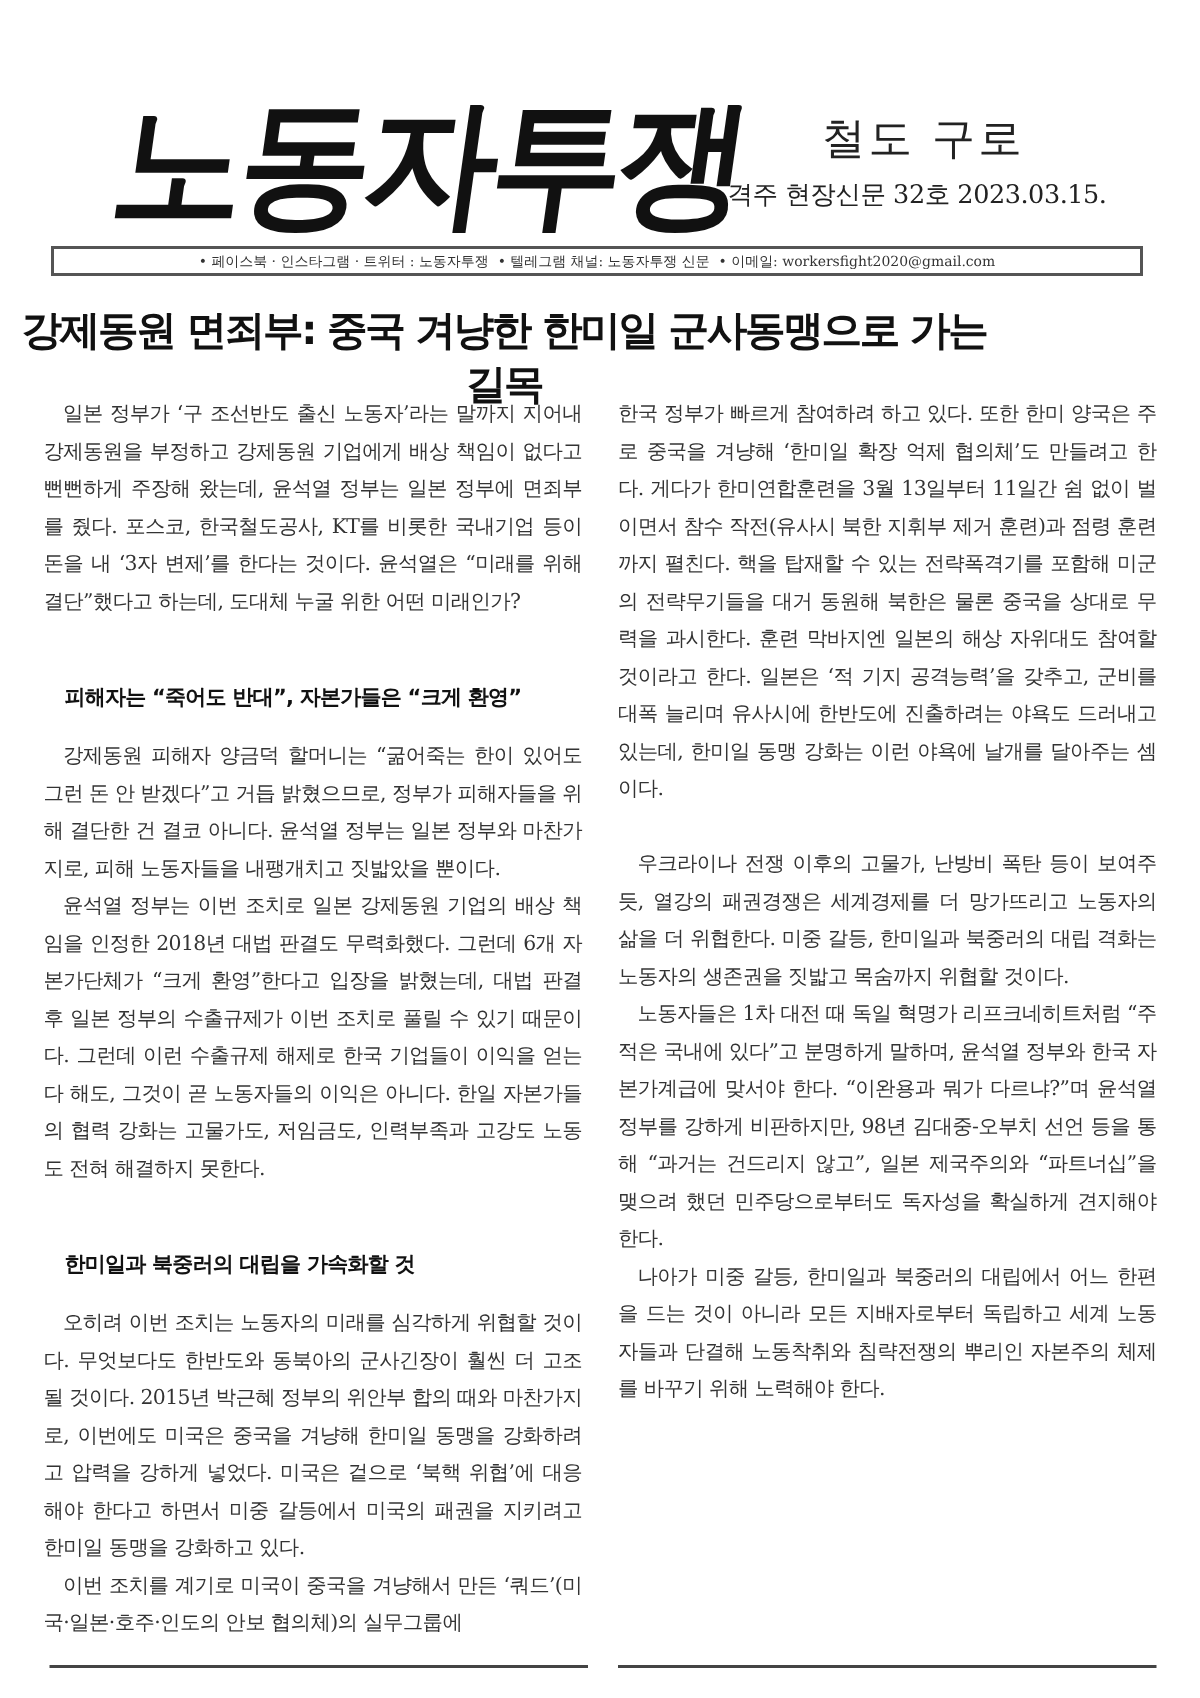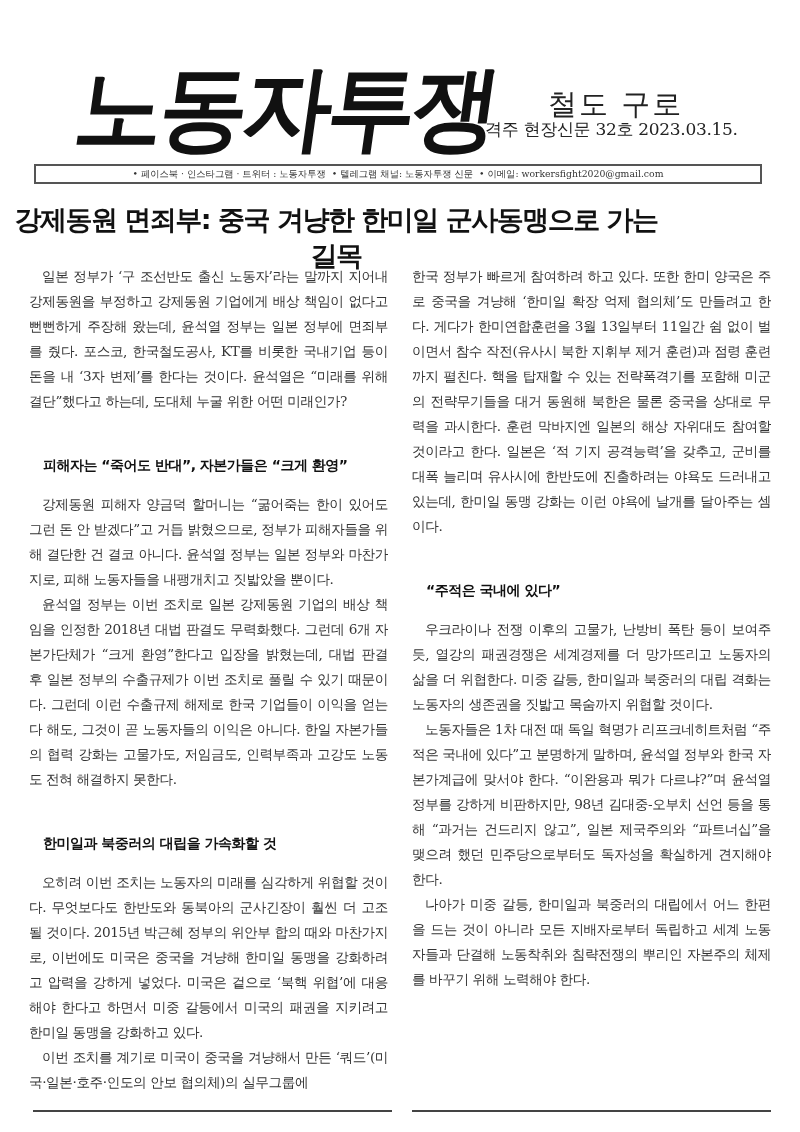--- a/index.html
+++ b/index.html
@@ -5,21 +5,21 @@
     html, body { margin: 0; padding: 0; background: #ffffff; }
     body { width: 800px; height: 1132px; position: relative; overflow: hidden; color: #222; }
     .masthead-logo {
       position: absolute; left: 70px; top: 66px;
       font-family: "DejaVu Serif", serif; font-weight: 900; font-size: 88px;
       letter-spacing: -4px; color: #111; line-height: 1;
       transform: skewX(-8deg) scaleY(1.05); transform-origin: left bottom;
     }
     .edition-name {
       position: absolute; left: 548px; top: 73px;
-      font-family: "DejaVu Serif", serif; font-size: 29px; color: #222; letter-spacing: 2px; margin-top: 12px;
+      font-family: "DejaVu Serif", serif; font-size: 29px; color: #222; letter-spacing: 2px;
     }
     .issue-line {
       position: absolute; left: 485px; top: 118px;
       font-family: "DejaVu Serif", serif; font-size: 17px; color: #222; letter-spacing: -0.3px;
     }
     .contact-box {
       position: absolute; left: 34px; top: 164px; width: 728px; height: 20px;
       border: 2px solid #555; box-sizing: border-box;
       font-family: "DejaVu Serif", serif; font-size: 9.3px; color: #333;
       display: flex; align-items: center; justify-content: center; white-space: nowrap;
@@ -70,20 +70,19 @@
   <p>윤석열 정부는 이번 조치로 일본 강제동원 기업의 배상 책임을 인정한 2018년 대법 판결도 무력화했다. 그런데 6개 자본가단체가 “크게 환영”한다고 입장을 밝혔는데, 대법 판결 후 일본 정부의 수출규제가 이번 조치로 풀릴 수 있기 때문이다. 그런데 이런 수출규제 해제로 한국 기업들이 이익을 얻는다 해도, 그것이 곧 노동자들의 이익은 아니다. 한일 자본가들의 협력 강화는 고물가도, 저임금도, 인력부족과 고강도 노동도 전혀 해결하지 못한다.</p>
   <div class="spacer"></div>
   <h3>한미일과 북중러의 대립을 가속화할 것</h3>
   <p>오히려 이번 조치는 노동자의 미래를 심각하게 위협할 것이다. 무엇보다도 한반도와 동북아의 군사긴장이 훨씬 더 고조될 것이다. 2015년 박근혜 정부의 위안부 합의 때와 마찬가지로, 이번에도 미국은 중국을 겨냥해 한미일 동맹을 강화하려고 압력을 강하게 넣었다. 미국은 겉으로 ‘북핵 위협’에 대응해야 한다고 하면서 미중 갈등에서 미국의 패권을 지키려고 한미일 동맹을 강화하고 있다.</p>
   <p>이번 조치를 계기로 미국이 중국을 겨냥해서 만든 ‘쿼드’(미국·일본·호주·인도의 안보 협의체)의 실무그룹에</p>
 </div>
 
 <div class="column col-right">
   <p style="text-indent:0">한국 정부가 빠르게 참여하려 하고 있다. 또한 한미 양국은 주로 중국을 겨냥해 ‘한미일 확장 억제 협의체’도 만들려고 한다. 게다가 한미연합훈련을 3월 13일부터 11일간 쉼 없이 벌이면서 참수 작전(유사시 북한 지휘부 제거 훈련)과 점령 훈련까지 펼친다. 핵을 탑재할 수 있는 전략폭격기를 포함해 미군의 전략무기들을 대거 동원해 북한은 물론 중국을 상대로 무력을 과시한다. 훈련 막바지엔 일본의 해상 자위대도 참여할 것이라고 한다. 일본은 ‘적 기지 공격능력’을 갖추고, 군비를 대폭 늘리며 유사시에 한반도에 진출하려는 야욕도 드러내고 있는데, 한미일 동맹 강화는 이런 야욕에 날개를 달아주는 셈이다.</p>
   <div class="spacer"></div>
-  <h3>“주적은 국내에 있다”</h3>
   <p>우크라이나 전쟁 이후의 고물가, 난방비 폭탄 등이 보여주듯, 열강의 패권경쟁은 세계경제를 더 망가뜨리고 노동자의 삶을 더 위협한다. 미중 갈등, 한미일과 북중러의 대립 격화는 노동자의 생존권을 짓밟고 목숨까지 위협할 것이다.</p>
   <p>노동자들은 1차 대전 때 독일 혁명가 리프크네히트처럼 “주적은 국내에 있다”고 분명하게 말하며, 윤석열 정부와 한국 자본가계급에 맞서야 한다. “이완용과 뭐가 다르냐?”며 윤석열 정부를 강하게 비판하지만, 98년 김대중-오부치 선언 등을 통해 “과거는 건드리지 않고”, 일본 제국주의와 “파트너십”을 맺으려 했던 민주당으로부터도 독자성을 확실하게 견지해야 한다.</p>
   <p>나아가 미중 갈등, 한미일과 북중러의 대립에서 어느 한편을 드는 것이 아니라 모든 지배자로부터 독립하고 세계 노동자들과 단결해 노동착취와 침략전쟁의 뿌리인 자본주의 체제를 바꾸기 위해 노력해야 한다.</p>
 </div>
 
 <div class="bottom-rule" style="left:33px;width:359px"></div>
 <div class="bottom-rule" style="left:412px;width:359px"></div>
 
 </body></html>

